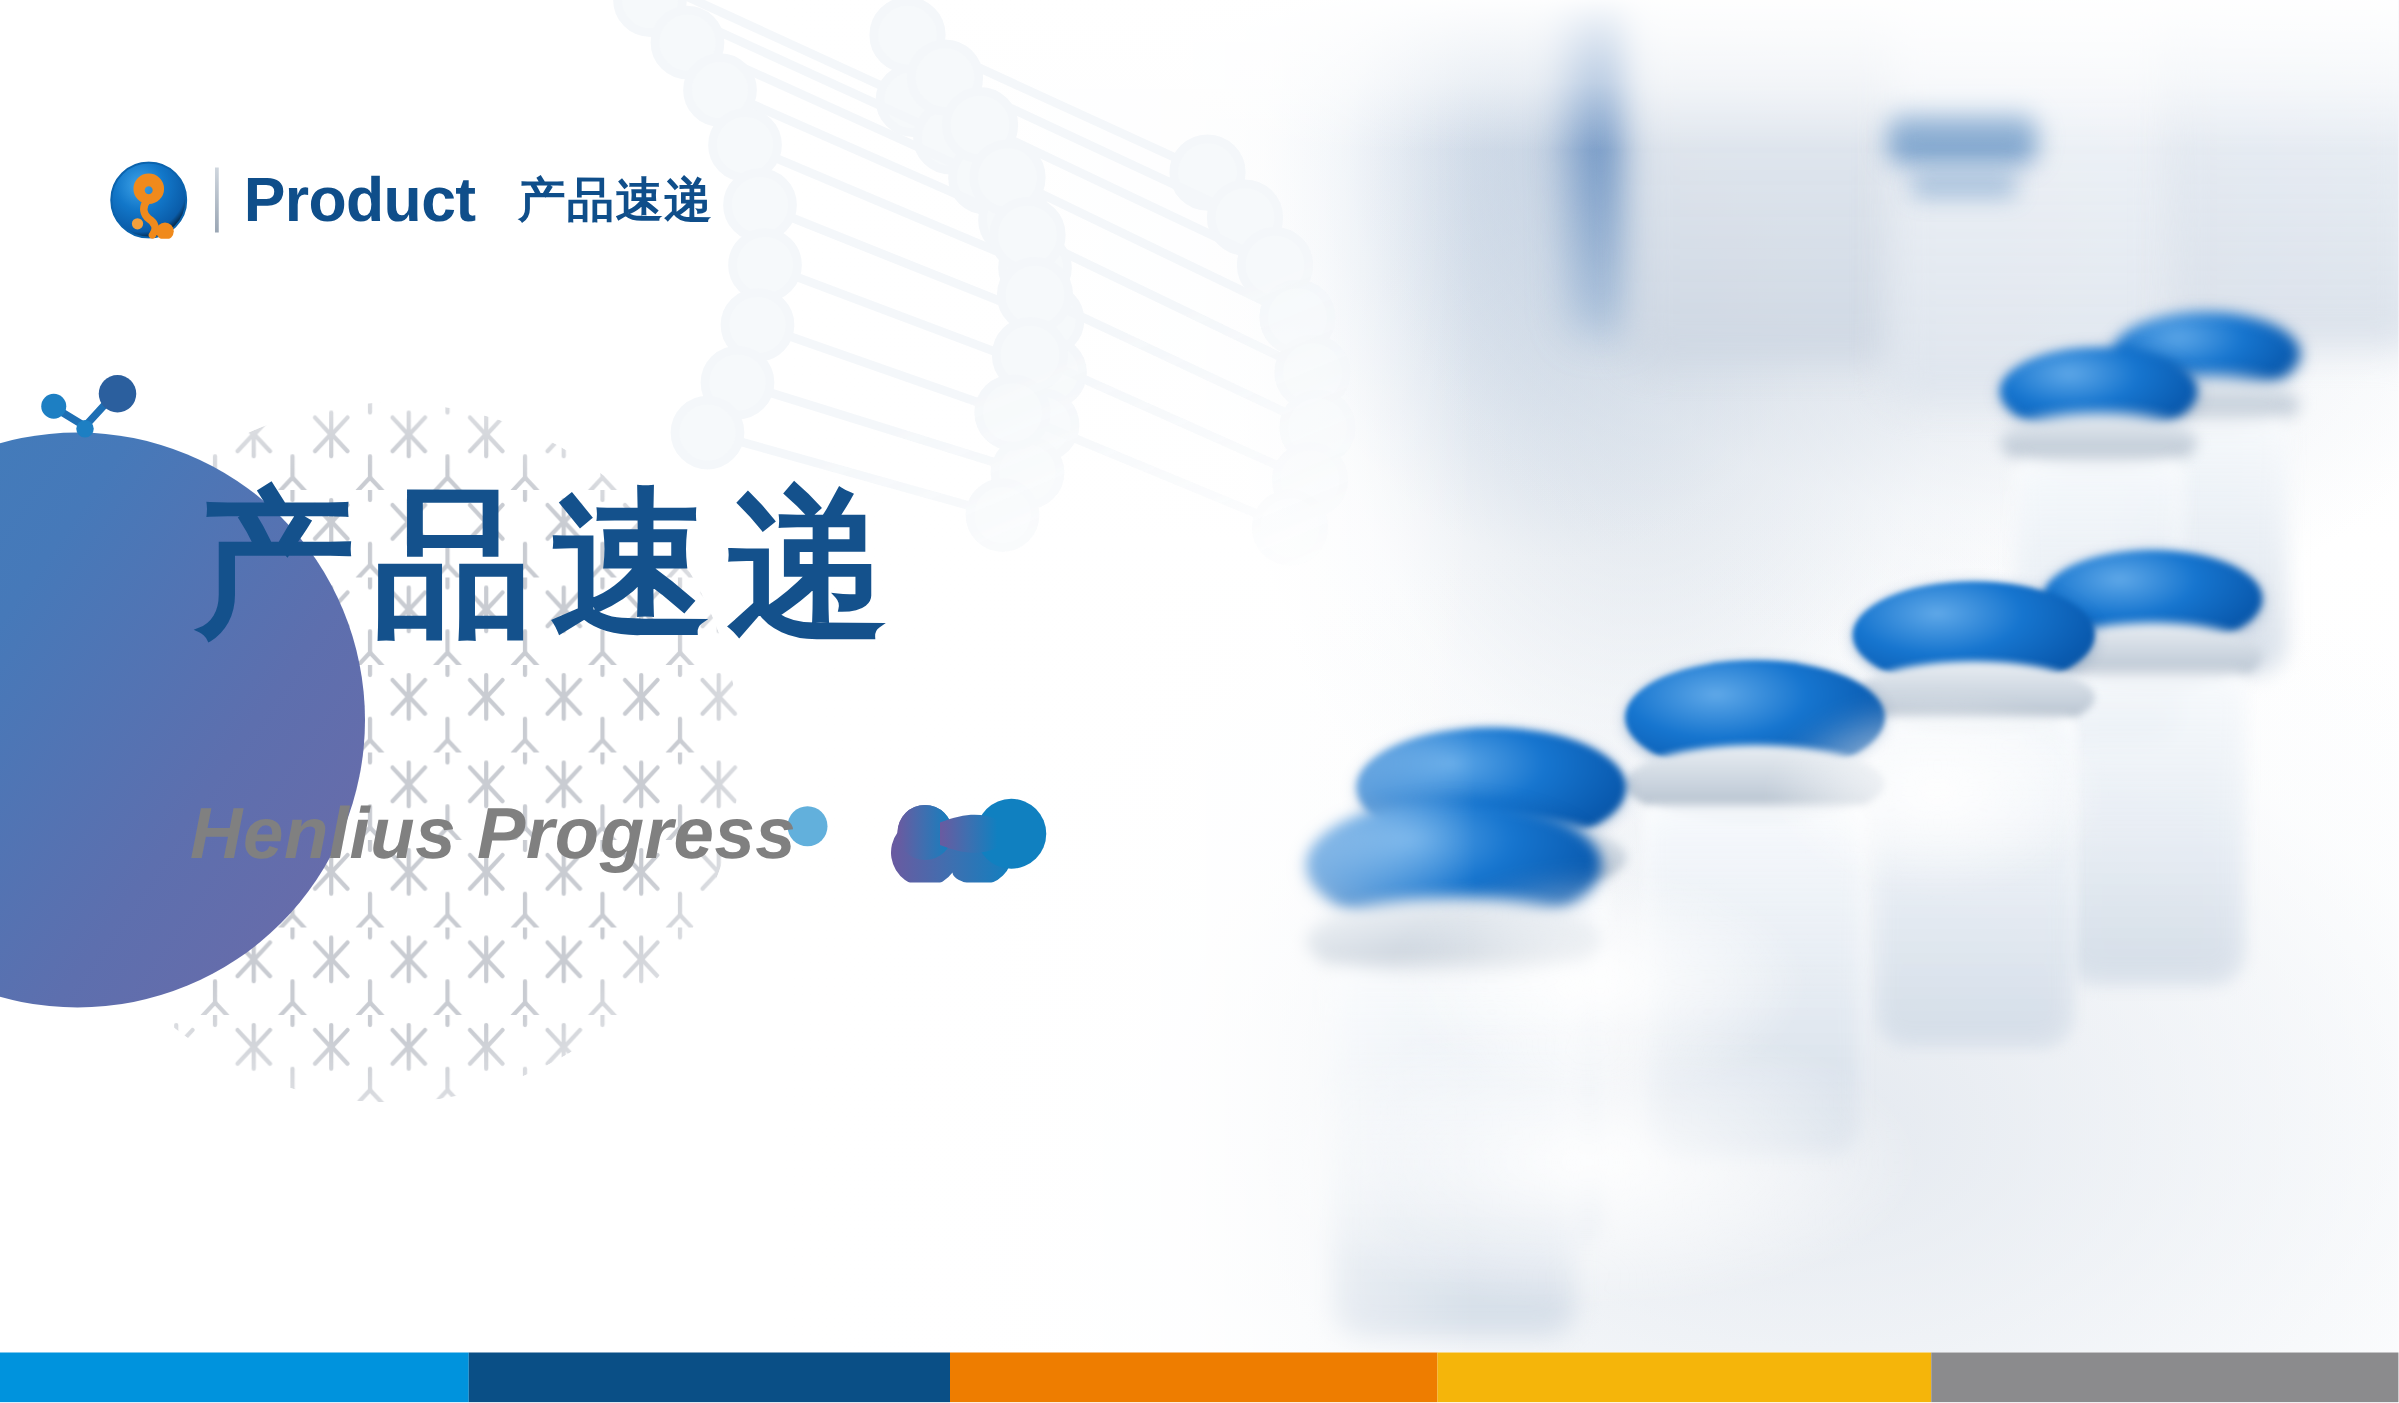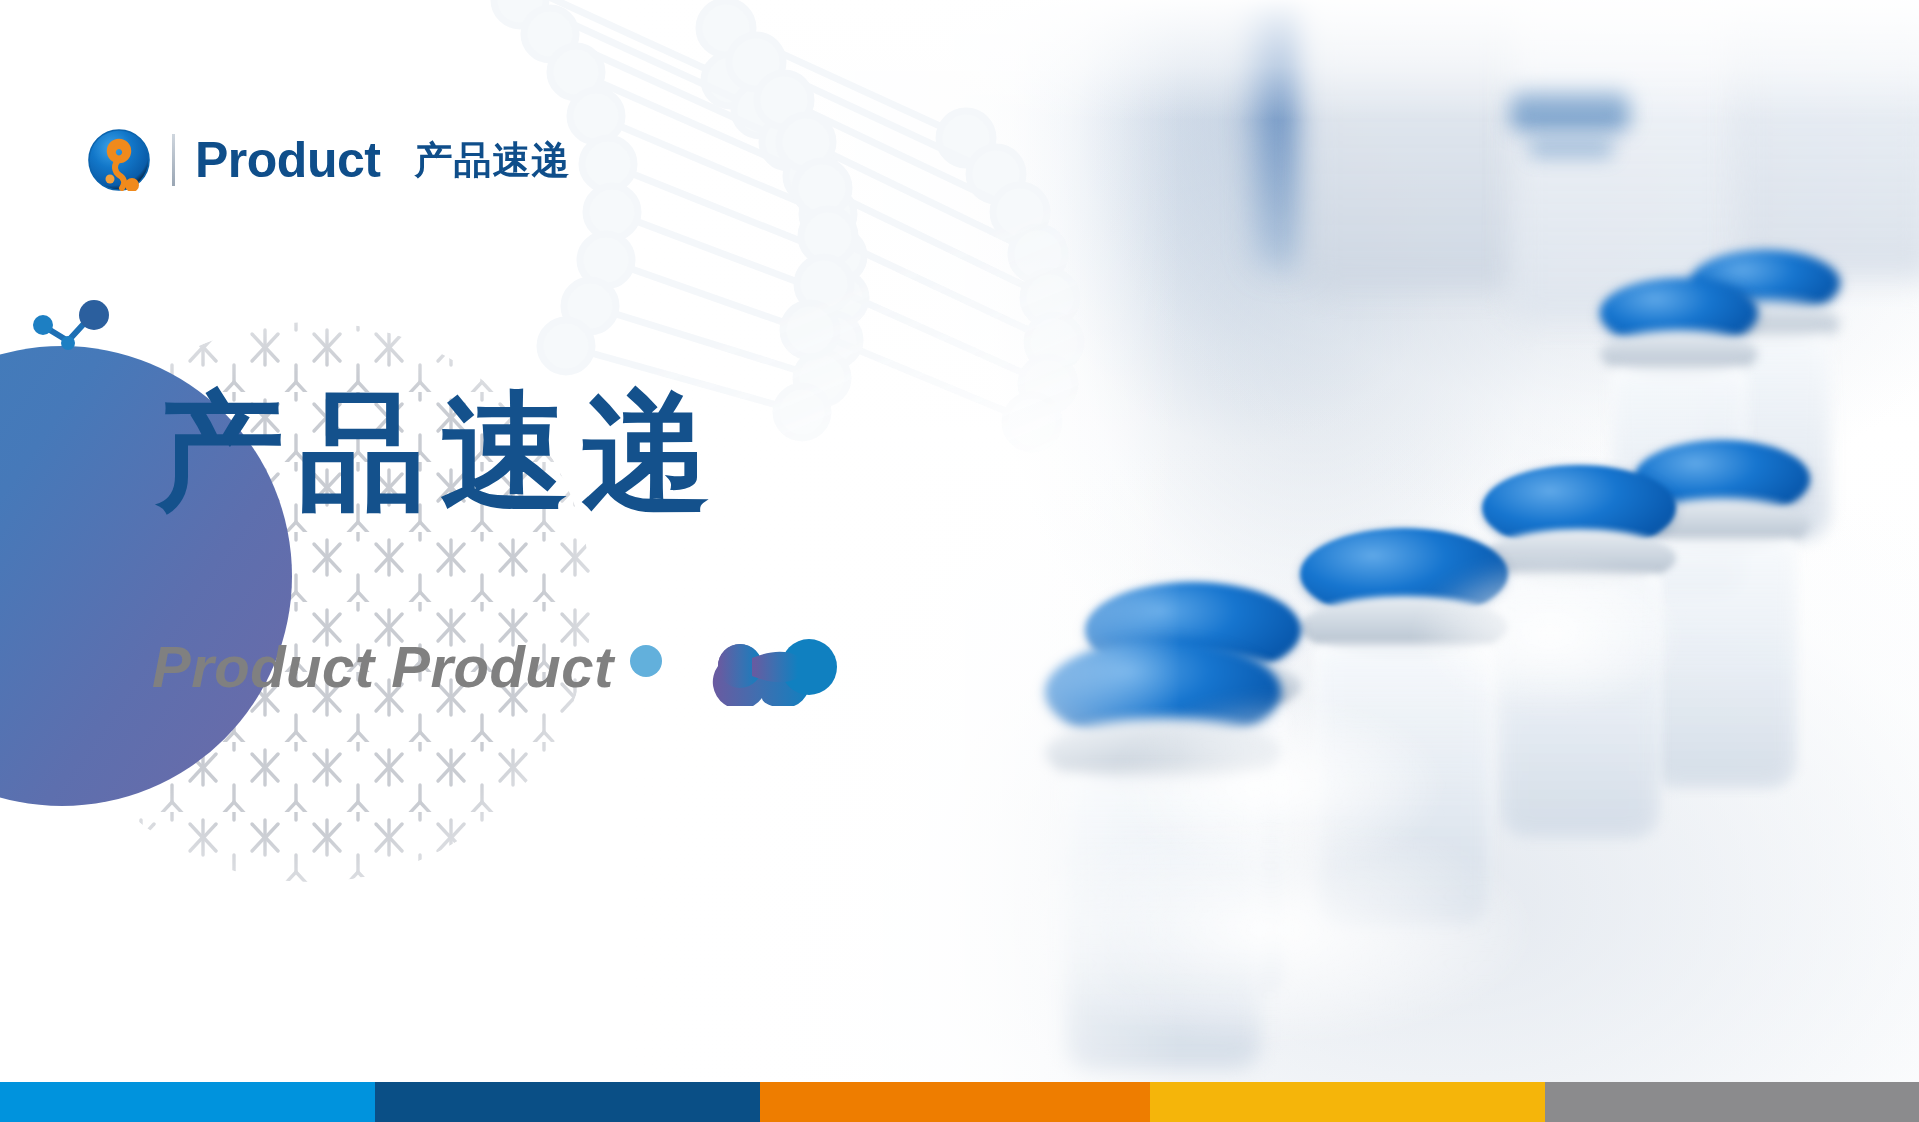--- a/index.html
+++ b/index.html
@@ -359,21 +359,21 @@
       <path d="M30 31 C25 37 27 43 31 46 C36 49 38 54 34 59" stroke="#f08a1c" stroke-width="6" fill="none" stroke-linecap="round"></path>
       <circle cx="44" cy="56" r="7" fill="#f08a1c"></circle>
       <circle cx="22" cy="50" r="4.5" fill="#f4a03c"></circle>
     </svg>
     <div class="logo-divider"></div>
     <div class="logo-word" style="color: rgb(15, 78, 138);">Product</div>
     <div class="logo-cn" style="color: rgb(15, 78, 138);">产品速递</div>
   </div>
 
   <div class="title-cn" style="color: rgb(20, 81, 140);">产品速递</div>
-  <div class="title-en" style="color: rgb(128, 128, 128);">Product Product</div>
+  <div class="title-en" style="color: rgb(128, 128, 128);">Henlius Progress</div>
 
   <div class="colorbar" style="height: 40px;">
     <span style="background: rgb(0, 147, 221); width: 375px;"></span>
     <span style="background: rgb(10, 79, 134); width: 385px;"></span>
     <span style="background: rgb(238, 125, 0); width: 390px;"></span>
     <span style="background: rgb(245, 181, 10); width: 395px;"></span>
     <span style="background: rgb(139, 139, 141); width: 374px;"></span>
   </div>
 
 </div>

